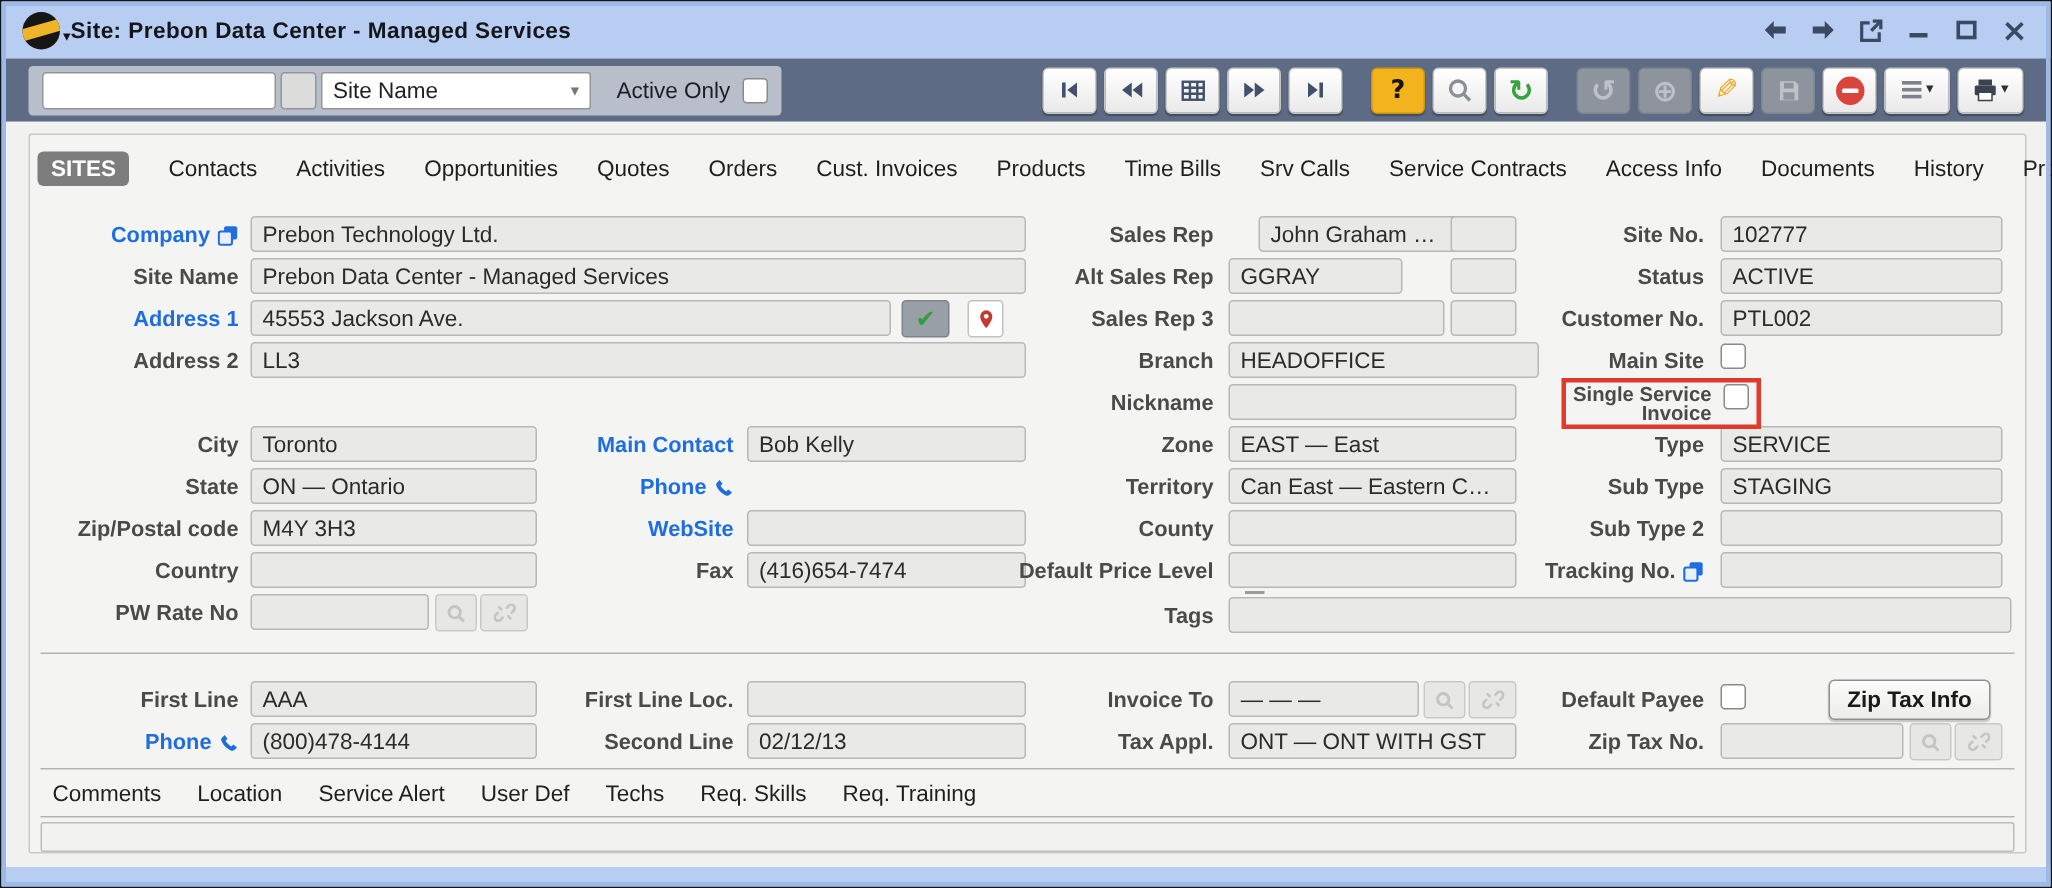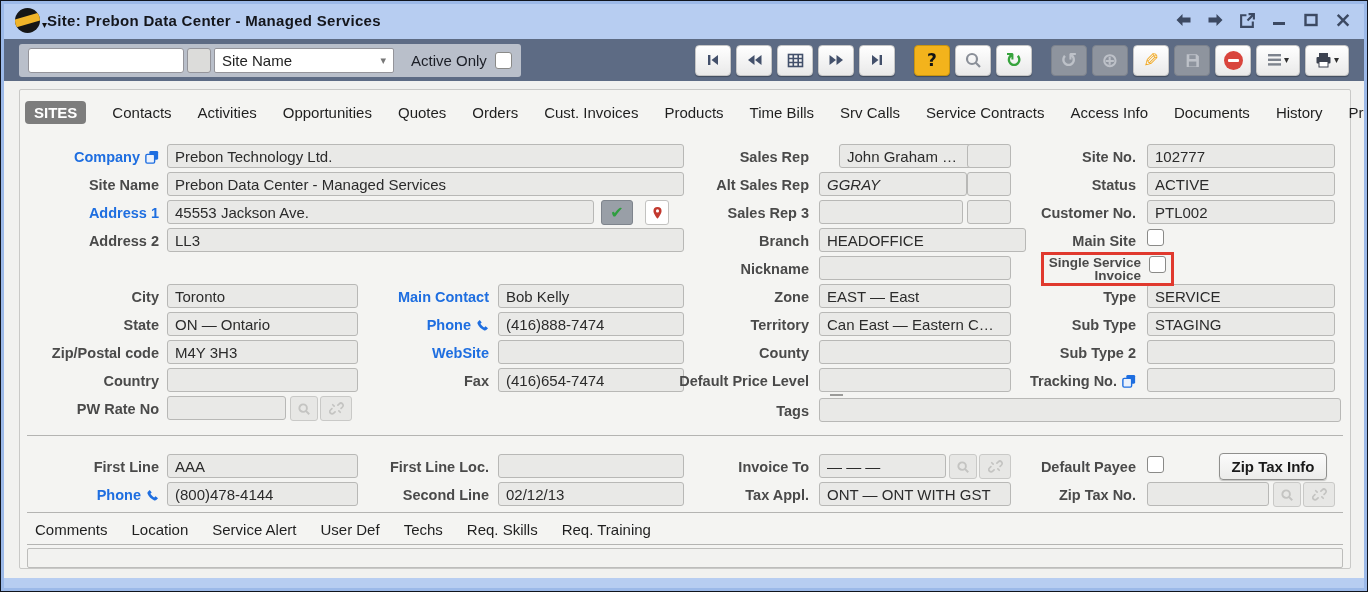--- a/index.html
+++ b/index.html
@@ -317,42 +317,41 @@
       <span class="link">Main Contact</span>
     </div>
   <input class="fld" style="left: 497px; top: 283px; width: 186px;" value="Bob Kelly">
 
   <div class="lbl" style="left:360px;top:314px;width:128px">
     <span class="link">Phone</span>
     <svg width="13" height="13" viewBox="0 0 16 16">
         <path d="M4.6 1.2 2.4 3.4c-.7.7-.8 1.8-.3 2.9 1.5 3.3 4.3 6.1 7.6 7.6 1.1.5 2.2.4 2.9-.3l2.2-2.2-3.1-2.4-1.6 1.6C8.3 9.5 6.5 7.7 5.4 5.9L7 4.3 4.6 1.2z" fill="#1e6ee0"></path>
       </svg>
     </div>
-  <input class="fld" style="left: 497px; top: 311px; width: 186px;" value="(416)888-7474">
 
   <div class="lbl" style="left:360px;top:342px;width:128px">
       <span class="link">WebSite</span>
     </div>
   <input class="fld" style="left: 497px; top: 339px; width: 186px;" value="">
 
   <div class="lbl" style="left:360px;top:370px;width:128px">
       <span>Fax</span>
     </div>
   <input class="fld" style="left: 497px; top: 367px; width: 186px;" value="(416)654-7474">
 
   <div class="lbl" style="left:655px;top:146px;width:153px">
       <span>Sales Rep</span>
     </div>
   <input class="fld" style="left: 838px; top: 143px; width: 136px;" value="John Graham …">
   <input class="fld" style="left: 966px; top: 143px; width: 44px;" value="">
 
   <div class="lbl" style="left:655px;top:174px;width:153px">
       <span>Alt Sales Rep</span>
     </div>
-  <input class="fld" style="left: 818px; top: 171px; width: 148px; font-style: italic;" value="GGRAY">
+  <input class="fld" style="left: 818px; top: 171px; width: 116px;" value="GGRAY">
   <input class="fld" style="left: 966px; top: 171px; width: 44px;" value="">
 
   <div class="lbl" style="left:655px;top:202px;width:153px">
       <span>Sales Rep 3</span>
     </div>
   <input class="fld" style="left: 818px; top: 199px; width: 144px;" value="">
   <input class="fld" style="left: 966px; top: 199px; width: 44px;" value="">
 
   <div class="lbl" style="left:655px;top:230px;width:153px">
       <span>Branch</span>

